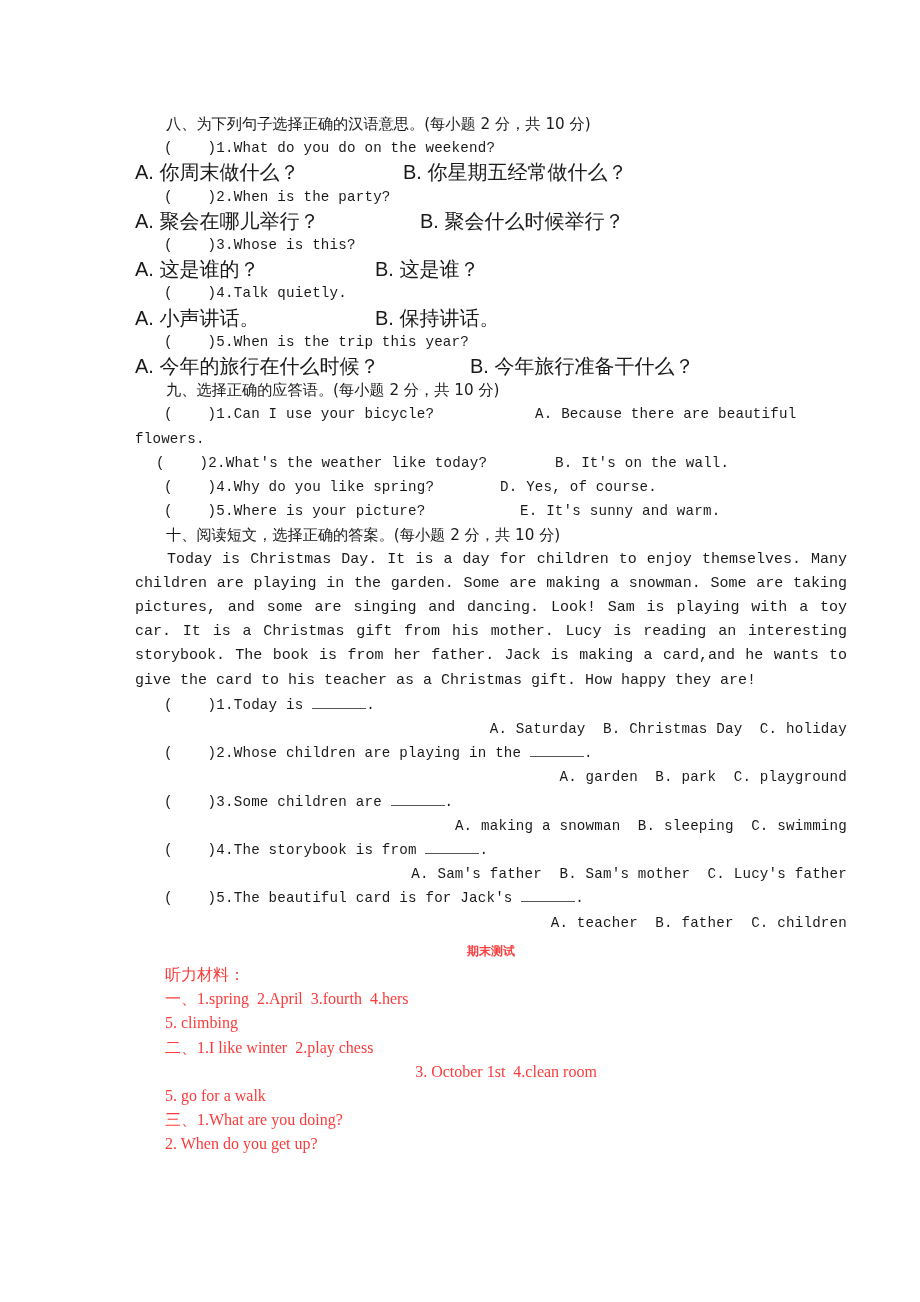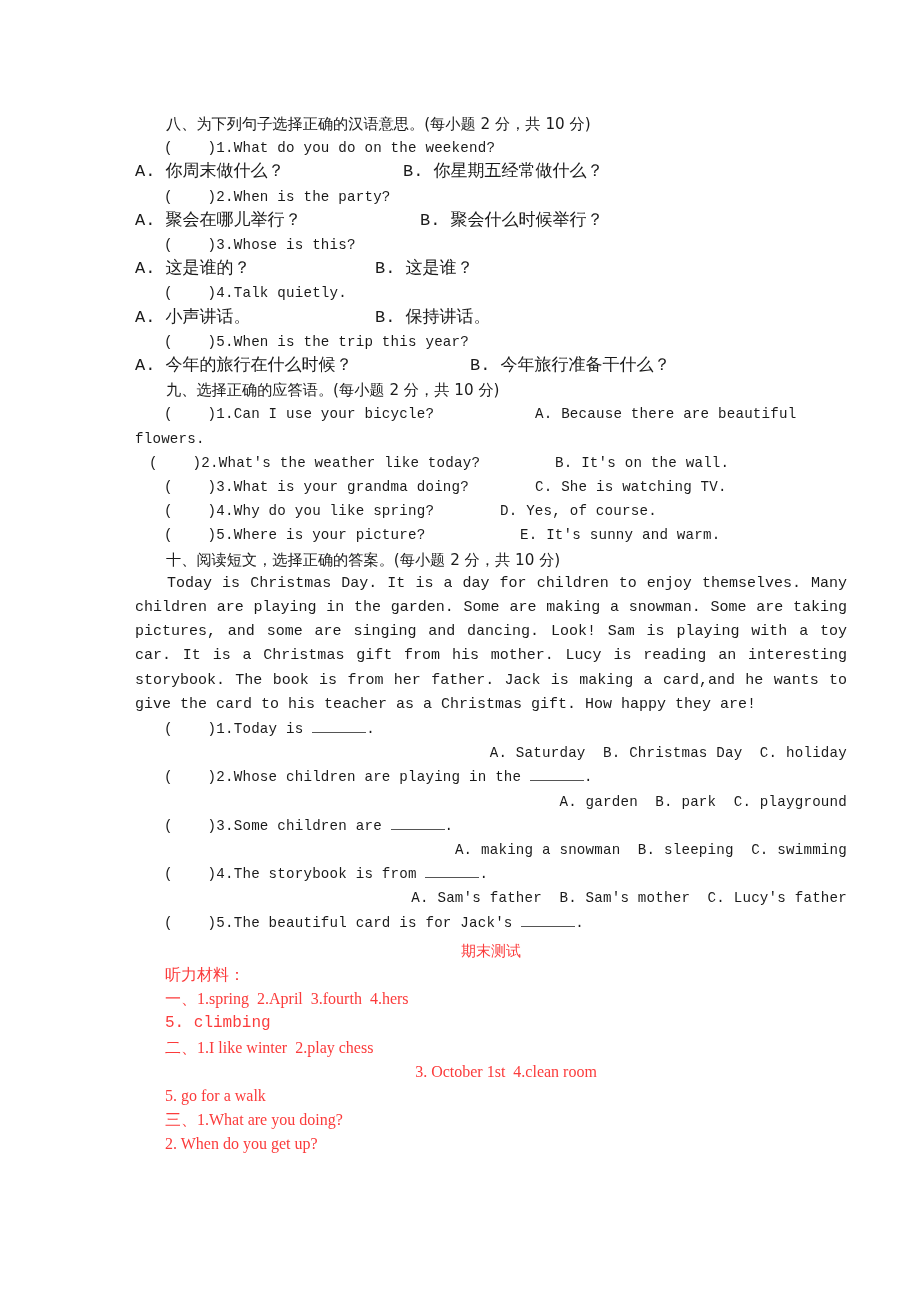--- a/index.html
+++ b/index.html
@@ -36,22 +36,22 @@
     white-space: pre;
     letter-spacing: 0;
   }
   
   .en {
     font-family: "Liberation Mono", "DejaVu Sans Mono", monospace;
     font-size: 14.2px;
     letter-spacing: 0.2px;
   }
   .cn {
-    font-family: Liberation Mono, monospace;
-    font-size: 17px;
+    font-family: Liberation Sans, sans-serif;
+    font-size: 20px;
   }
   
   .heading {
     font-size: 15.2px;
     line-height: 24.2px;
     padding-left: 31px;
     white-space: pre;
     font-family: "DejaVu Sans", "Liberation Sans", sans-serif;
   }
   .indent-q {
@@ -81,22 +81,22 @@
   .blank {
     display: inline-block;
     border-bottom: 1px solid #555;
     vertical-align: baseline;
   }
 
   .centered-title {
     text-align: center;
     line-height: 24.2px;
     font-family: "DejaVu Sans", "Liberation Sans", sans-serif;
-    font-size: 15px;
-    font-weight: 400;
+    font-size: 12px;
+    font-weight: 700;
   }
   .red {
     color: #fb3b3b;
   }
   .redline {
     line-height: 24.2px;
     white-space: pre;
     padding-left: 30px;
     color: #fb3b3b;
   }
@@ -151,28 +151,24 @@
 
     <div class="heading cn">九、选择正确的应答语。(每小题 2 分，共 10 分)</div>
 
     <div class="row">
       <span class="left en" style="left:29px">(    )1.Can I use your bicycle?</span>
       <span class="right en" style="left:400px">A. Because there are beautiful</span>
     </div>
     <div class="ln en noindent">flowers.</div>
 
     <div class="row">
-      <span class="left en" style="left:14px">(    )2.What's the weather like today?</span>
+      <span class="left en" style="left:21px">(    )2.What's the weather like today?</span>
       <span class="right en" style="left:420px">B. It's on the wall.</span>
     </div>
 
-    <div class="row">
-      <span class="left en" style="left:29px">(    )3.What is your grandma doing?</span>
-      <span class="right en" style="left:400px">C. She is watching TV.</span>
-    </div>
 
     <div class="row">
       <span class="left en" style="left:29px">(    )4.Why do you like spring?</span>
       <span class="right en" style="left:365px">D. Yes, of course.</span>
     </div>
 
     <div class="row">
       <span class="left en" style="left:29px">(    )5.Where is your picture?</span>
       <span class="right en" style="left:385px">E. It's sunny and warm.</span>
     </div>
@@ -187,27 +183,28 @@
     <div class="indent-q ln en"><span>(    )2.</span><span>Whose children are playing in the </span><span class="blank" style="width:54px"></span><span>.</span></div>
     <div class="ln en opt">A. garden  B. park  C. playground</div>
 
     <div class="indent-q ln en"><span>(    )3.</span><span>Some children are </span><span class="blank" style="width:54px"></span><span>.</span></div>
     <div class="ln en opt">A. making a snowman  B. sleeping  C. swimming</div>
 
     <div class="indent-q ln en"><span>(    )4.</span><span>The storybook is from </span><span class="blank" style="width:54px"></span><span>.</span></div>
     <div class="ln en opt">A. Sam's father  B. Sam's mother  C. Lucy's father</div>
 
     <div class="indent-q ln en"><span>(    )5.</span><span>The beautiful card is for Jack's </span><span class="blank" style="width:54px"></span><span>.</span></div>
+    <div class="ln en opt">A. teacher  B. father  C. children</div>
 
     <div class="gap-s"></div>
     <div class="centered-title red" style="color: rgb(251, 59, 59);">期末测试</div>
     <div class="redline cnr" style="color: rgb(251, 59, 59);">听力材料：</div>
 
     <div class="redline enr" style="color: rgb(251, 59, 59);">一、1.spring  2.April  3.fourth  4.hers</div>
-    <div class="redline enr" style="color: rgb(251, 59, 59); font-family: Liberation Mono, monospace;">5. climbing</div>
+    <div class="redline enr" style="color: rgb(251, 59, 59);">5. climbing</div>
     <div class="redline enr" style="color: rgb(251, 59, 59);">二、1.I like winter  2.play chess</div>
     <div class="redline enr" style="color: rgb(251, 59, 59); text-align: center;">3. October 1st  4.clean room</div>
     <div class="redline enr" style="color: rgb(251, 59, 59);">5. go for a walk</div>
     <div class="redline enr" style="color: rgb(251, 59, 59);">三、1.What are you doing?</div>
     <div class="redline enr" style="color: rgb(251, 59, 59);">2. When do you get up?</div>
 
   </div>
 </div>
 
 </body></html>

